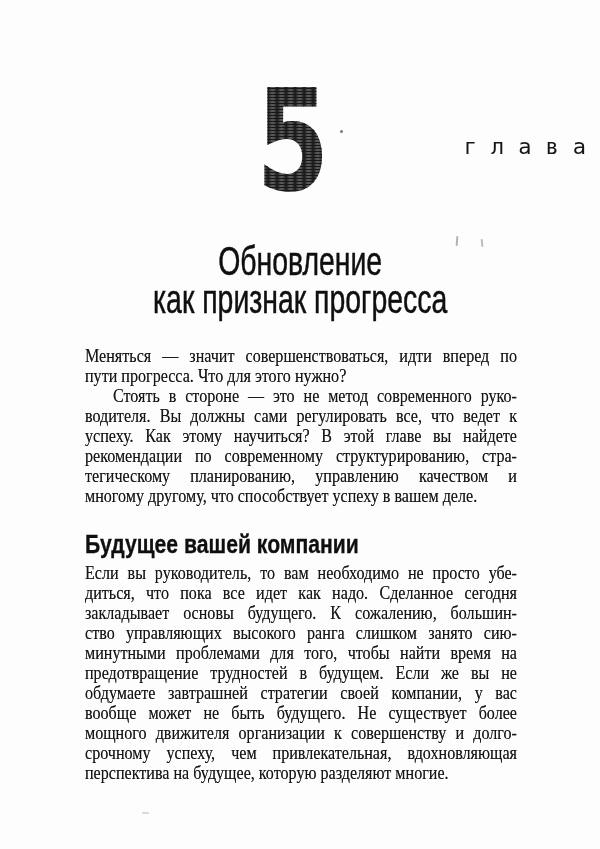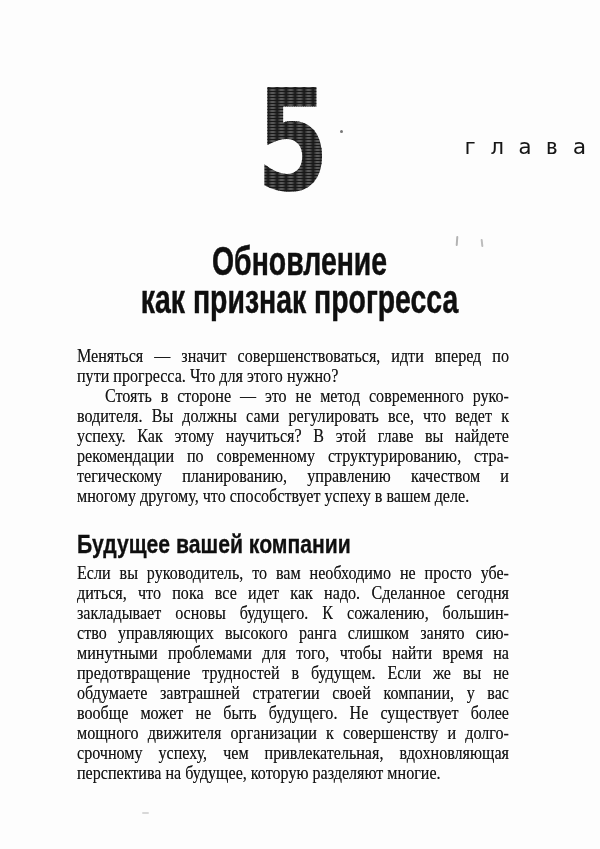--- a/index.html
+++ b/index.html
@@ -53,33 +53,33 @@
     color:var(--ink);
     z-index:2;
   }
 
   
   .title{
     position:absolute;top:242px;left:0;width:600px;
     margin:0;
     text-align:center;
     font-family:"Liberation Sans",sans-serif;
-    font-weight:700;font-size:40px;line-height:38px;
+    font-weight:400;font-size:40px;line-height:38px;
     color:var(--heading-ink);
   }
   .title-inner{
     display:inline-block;
     transform:scaleX(0.71);
     white-space:nowrap;
     -webkit-text-stroke:0.5px currentColor;
   }
 
   
   .content{
-    position:absolute;left:77px;top:346px;width:510px;
+    position:absolute;left:85px;top:346px;width:510px;
   }
   .body-scale{
     width:510px;
     transform:scaleX(0.847);
     transform-origin:0 0;
     color:var(--ink);
     font-size:19px;line-height:20px;
     text-shadow:0 0 0.35px rgba(22,22,22,0.55);
   }
   .para{margin:0;}

